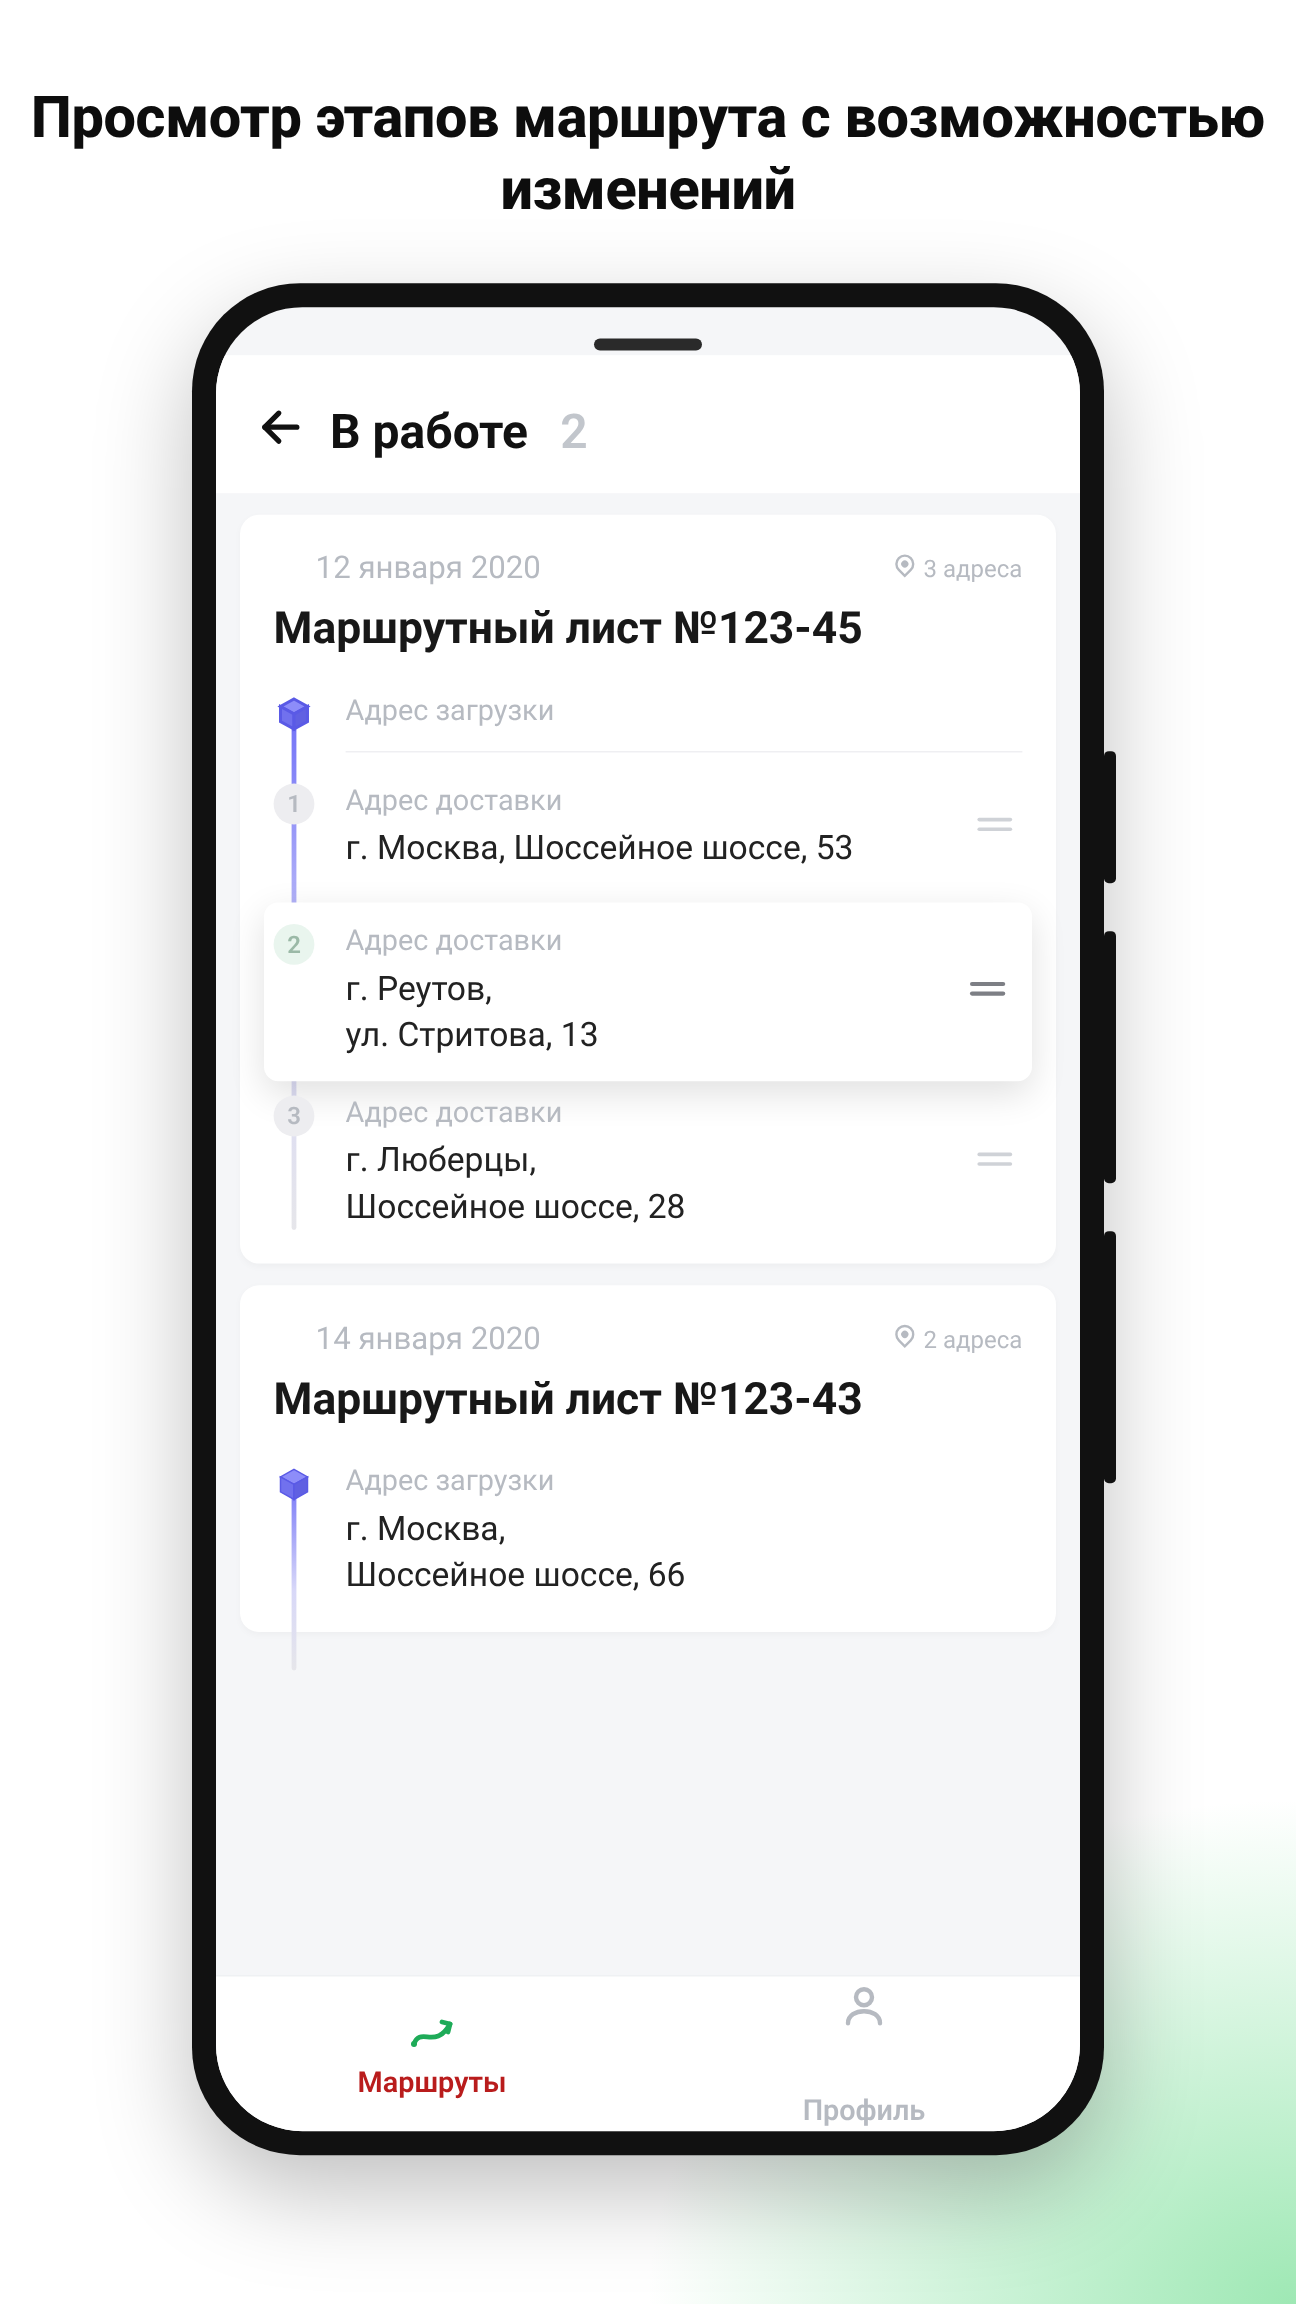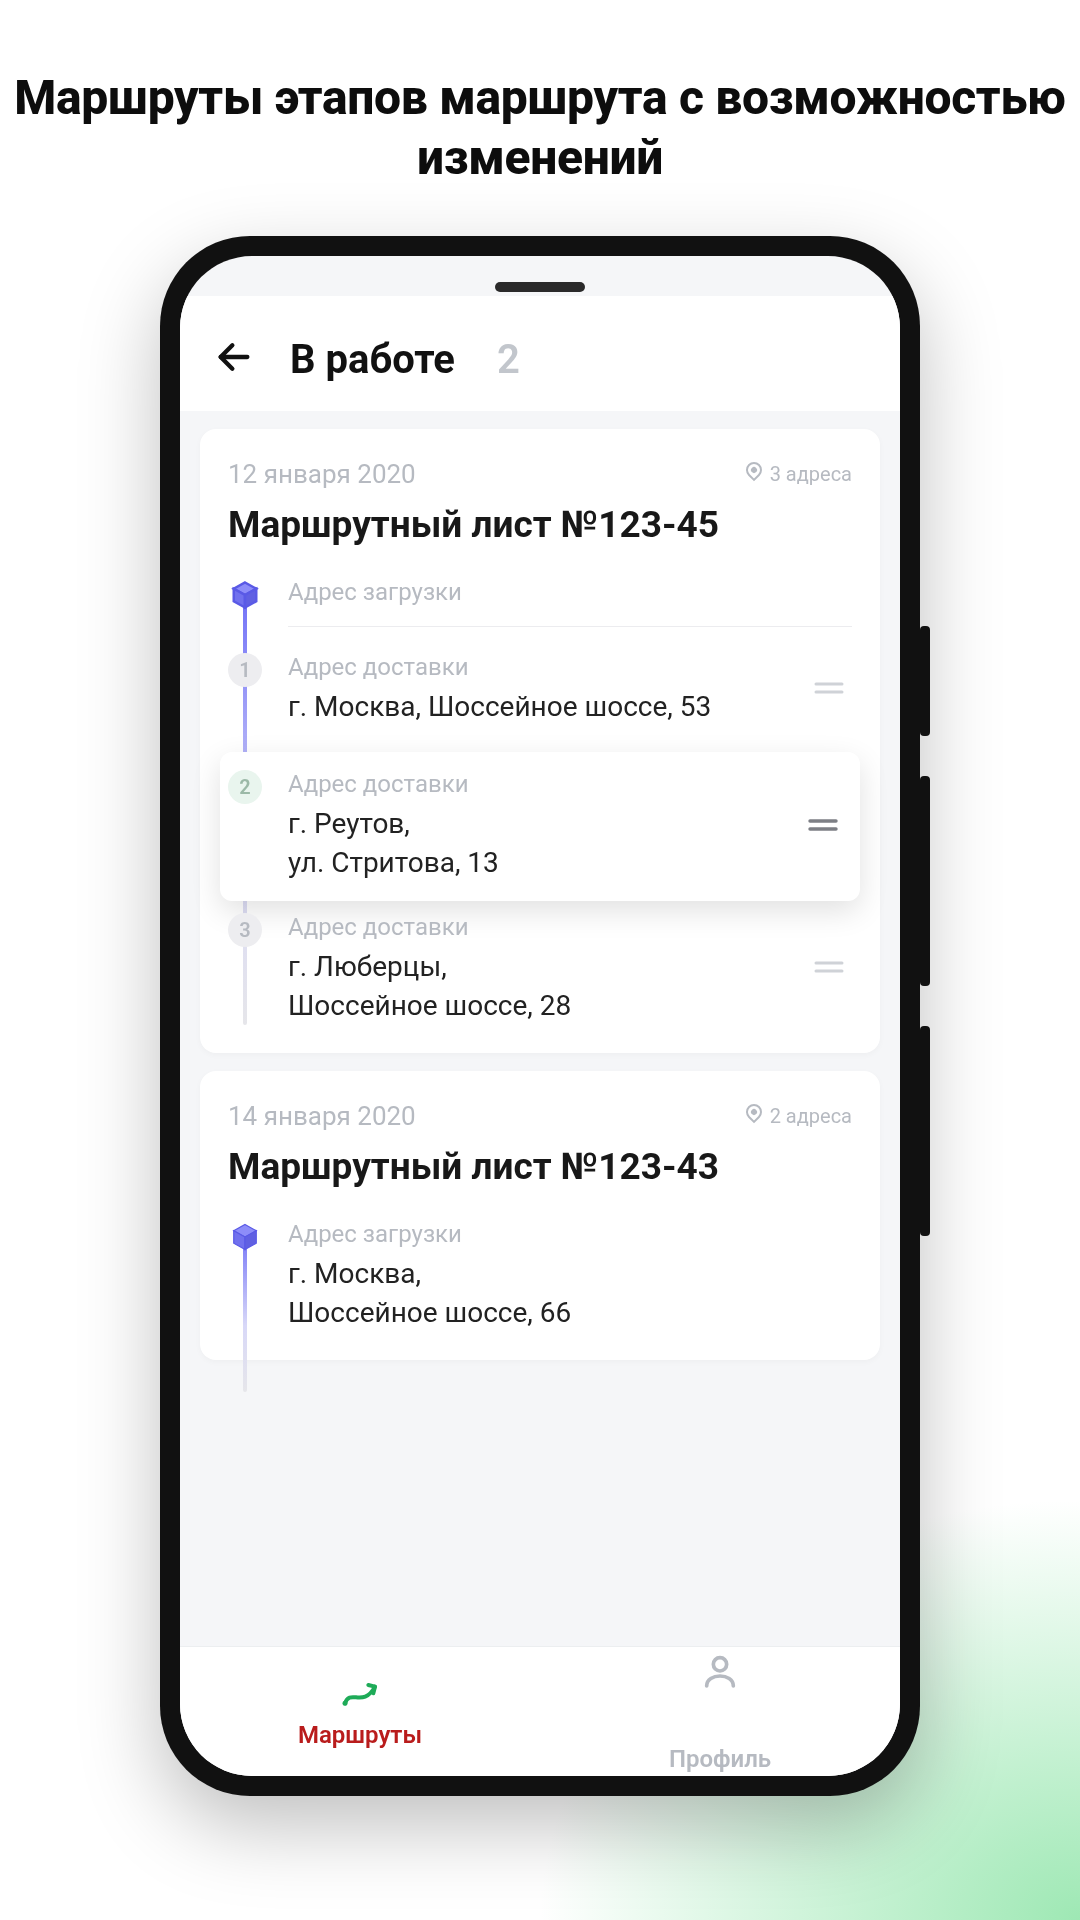--- a/index.html
+++ b/index.html
@@ -58,36 +58,36 @@
   .side-btn.b2 { right:-10px; top:540px; width:10px; height:210px; }
   .side-btn.b3 { right:-10px; top:790px; width:10px; height:210px; }
 
   
   .status-space { height: 40px; }
   .app-header {
     background:#fff;
     padding: 40px 34px 28px 34px;
     display:flex;
     align-items:center;
-    gap: 36px;
+    gap: 21px;
   }
   .back-arrow { font-size: 38px; line-height:1; font-weight:700; color:#111; cursor:pointer; }
   .header-title { font-size: 40px; font-weight: 700; color:#111; }
   .header-count { font-size: 40px; font-weight: 600; color:#c2c6cc; margin-left:6px; }
 
   .scroll-area { flex:1; overflow:hidden; padding: 18px 20px 0 20px; display:flex; flex-direction:column; gap:18px; }
 
   .card {
     background:#fff;
     border-radius:16px;
     padding: 30px 28px 8px 28px;
     box-shadow: 0 2px 6px rgba(0,0,0,0.03);
     position:relative;
   }
-  .card-meta { display:flex; justify-content:space-between; align-items:center; margin-bottom:14px; }
+  .card-meta { display:flex; justify-content:space-between; align-items:center; margin-bottom:14px;margin-left:35px; }
   .card-date { font-size:26px; color:#b6bac1; }
   .card-addr-count { font-size:20px; color:#b6bac1; display:flex; align-items:flex-start; gap:8px; }
   .pin { width:16px; height:16px; border-radius:50% 50% 50% 0; border:2px solid #b6bac1; transform: rotate(-45deg); position:relative; }
   .pin::after { content:""; position:absolute; inset:3px; border-radius:50%; background:#b6bac1; }
 
   .card-title { font-size:37px; font-weight:700; color:#181818; margin-bottom:26px; }
 
   .timeline { position:relative; }
   .tl-line { position:absolute; left:15px; top:12px; bottom:20px; width:4px; background: linear-gradient(#6d6df7, #d8d8f8 60%, #e6e6ea); border-radius:2px; }
 
@@ -131,21 +131,21 @@
   .nav-item svg { width:40px; height:40px; }
   .nav-label { font-size:24px; font-weight:600; }
   .nav-item.active .nav-label { color:#b91c1c; }
   .nav-item.active svg { stroke:#1eab58; }
   .nav-item.inactive .nav-label { color:#b6bac1;margin-top:48px; }
   .nav-item.inactive svg { stroke:#b6bac1; }
 </style>
 </head>
 <body>
 
-<div class="promo-title">Маршруты этапов маршрута с возможностью изменений</div>
+<div class="promo-title">Просмотр этапов маршрута с возможностью изменений</div>
 
 <div class="phone">
   <div class="speaker"></div>
   <div class="side-btn b1"></div>
   <div class="side-btn b2"></div>
   <div class="side-btn b3"></div>
 
   <div class="phone-inner">
     <div class="status-space"></div>
 

